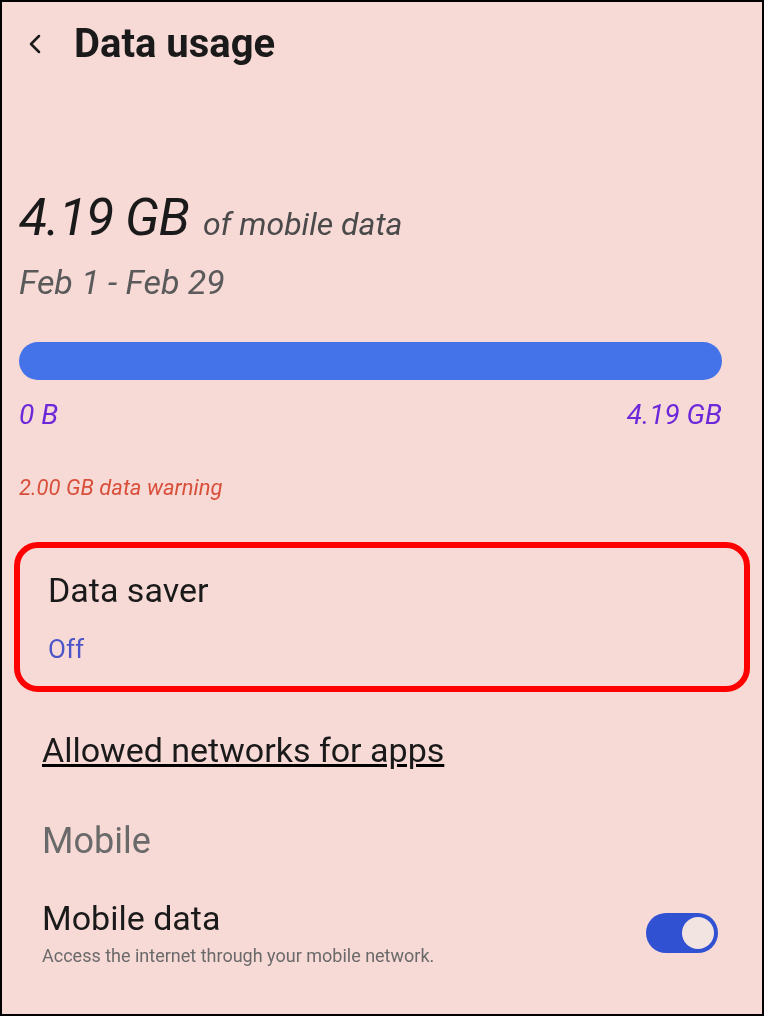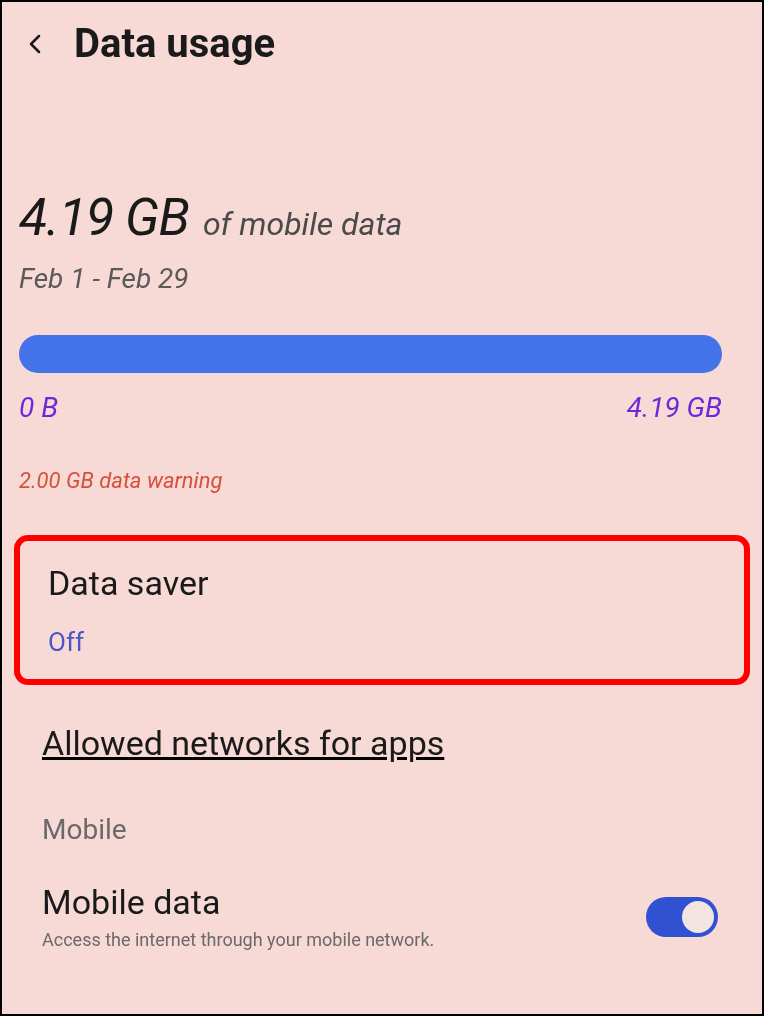--- a/index.html
+++ b/index.html
@@ -52,21 +52,21 @@
       font-size: 52px;
       font-weight: 400;
       color: #1a1a1a;
       letter-spacing: -1px;
     }
     .usage-label {
       font-size: 32px;
       color: #4a4a4a;
     }
     .date-range {
-      font-size: 28px;
+      font-size: 34px;
       color: #5a5a5a;
       margin-top: 14px;
     }
     .progress-bar-container {
       margin-top: 40px;
     }
     .progress-bar {
       width: 100%;
       height: 38px;
       background: #4472e8;
@@ -83,21 +83,21 @@
       margin-top: 44px;
       font-size: 22px;
       color: #d84f3a;
     }
     .menu-item {
       padding: 26px 40px;
       position: relative;
     }
     .menu-item.highlighted {
       border: 6px solid #ff0000;
-      border-radius: 14px;
+      border-radius: 24px;
       margin: 22px 12px 0 12px;
       padding: 22px 28px;
     }
     .menu-title {
       font-size: 34px;
       color: #1a1a1a;
       font-weight: 400;
     }
     .menu-subtitle {
       font-size: 26px;
@@ -111,21 +111,21 @@
       line-height: 1.35;
       max-width: 540px;
     }
     .allowed-networks {
       margin-top: 38px;
       padding: 0 40px;
       text-decoration: underline;
     }
     .section-header {
       padding: 50px 40px 16px 40px;
-      font-size: 28px;
+      font-size: 36px;
       color: #6a6a6a;
     }
     .mobile-data-item {
       padding: 20px 44px 0 40px;
       display: flex;
       justify-content: space-between;
       align-items: center;
     }
     .mobile-data-text {
       flex: 1;

